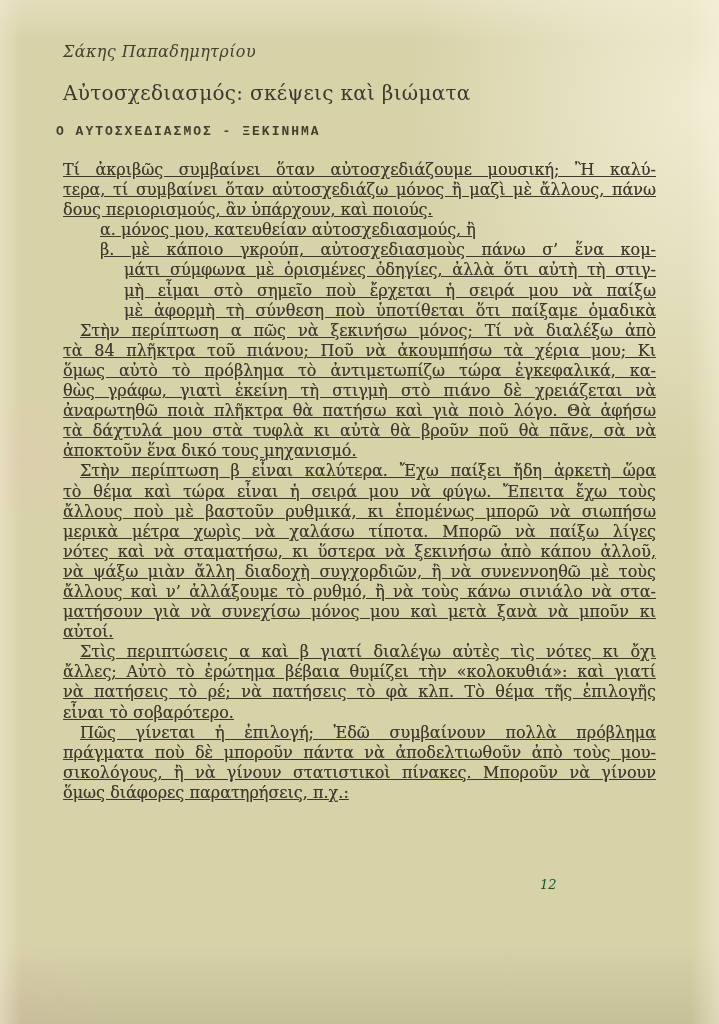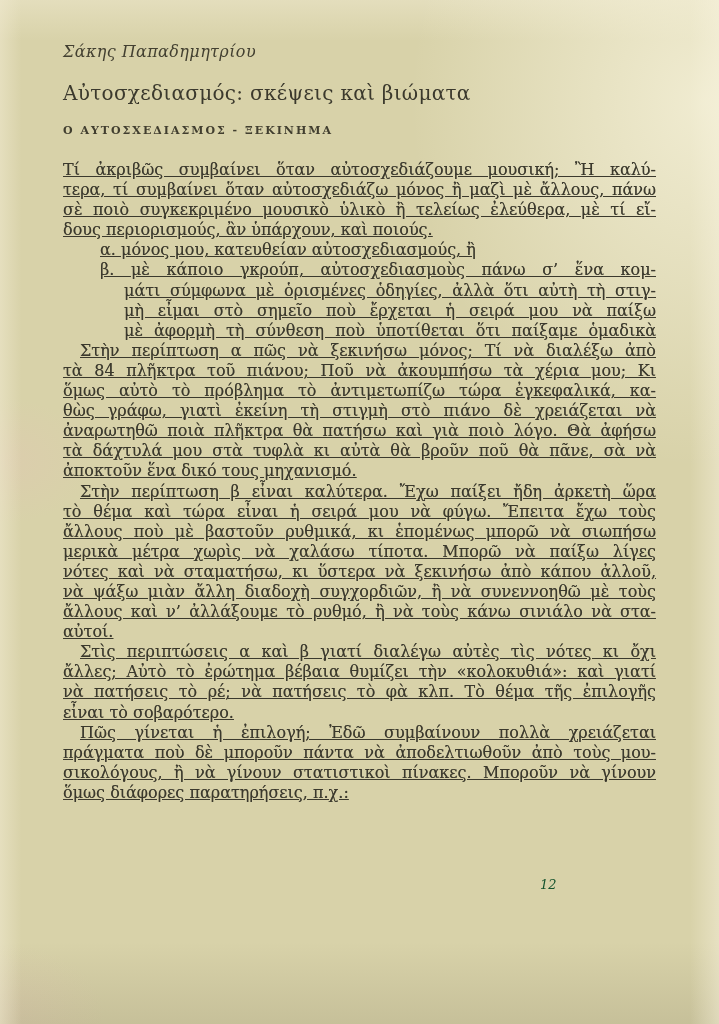--- a/index.html
+++ b/index.html
@@ -38,26 +38,27 @@
   .title {
     position: absolute;
     left: 63px;
     top: 81px;
     font-size: 20px;
     letter-spacing: 0.3px;
     color: #3b392d;
   }
   .section-heading {
     position: absolute;
-    left: 63px;
+    left: 56px;
     top: 124px;
-    font-size: 11px;
+    font-size: 13px;
     font-weight: bold;
     letter-spacing: 2px;
     color: #413e2f;
+    font-family: Liberation Mono, monospace;
   }
   .body-text {
     position: absolute;
     left: 63px;
     top: 160px;
     width: 593px;
   }
   .line {
     font-size: 16px;
     line-height: 20.1px;
@@ -84,46 +85,46 @@
 <div class="page">
   <div class="author">Σάκης Παπαδημητρίου</div>
 
   <div class="title">Αὐτοσχεδιασμός: σκέψεις καὶ βιώματα</div>
 
   <div class="section-heading">Ο ΑΥΤΟΣΧΕΔΙΑΣΜΟΣ - ΞΕΚΙΝΗΜΑ</div>
 
   <div class="body-text">
       <div class="line just">Τί ἀκριβῶς συμβαίνει ὅταν αὐτοσχεδιάζουμε μουσική; Ἢ καλύ-</div>
       <div class="line just">τερα, τί συμβαίνει ὅταν αὐτοσχεδιάζω μόνος ἢ μαζὶ μὲ ἄλλους, πάνω</div>
-      <div class="line just">σὲ ποιὸ συγκεκριμένο μουσικὸ ὑλικὸ ἢ τελείως ἐλεύθερα, μὲ τί εἴ-</div>
       <div class="line">δους περιορισμούς, ἂν ὑπάρχουν, καὶ ποιούς.</div>
       <div class="line li-first">α. μόνος μου, κατευθείαν αὐτοσχεδιασμούς, ἢ</div>
       <div class="line li-first just">β. μὲ κάποιο γκρούπ, αὐτοσχεδιασμοὺς πάνω σ’ ἕνα κομ-</div>
       <div class="line li-cont just">μάτι σύμφωνα μὲ ὁρισμένες ὁδηγίες, ἀλλὰ ὅτι αὐτὴ τὴ στιγ-</div>
       <div class="line li-cont just">μὴ εἶμαι στὸ σημεῖο ποὺ ἔρχεται ἡ σειρά μου νὰ παίξω</div>
       <div class="line li-cont just">μὲ ἀφορμὴ τὴ σύνθεση ποὺ ὑποτίθεται ὅτι παίξαμε ὁμαδικὰ</div>
       <div class="line indent just">Στὴν περίπτωση α πῶς νὰ ξεκινήσω μόνος; Τί νὰ διαλέξω ἀπὸ</div>
       <div class="line just">τὰ 84 πλῆκτρα τοῦ πιάνου; Ποῦ νὰ ἀκουμπήσω τὰ χέρια μου; Κι</div>
       <div class="line just">ὅμως αὐτὸ τὸ πρόβλημα τὸ ἀντιμετωπίζω τώρα ἐγκεφαλικά, κα-</div>
       <div class="line just">θὼς γράφω, γιατὶ ἐκείνη τὴ στιγμὴ στὸ πιάνο δὲ χρειάζεται νὰ</div>
       <div class="line just">ἀναρωτηθῶ ποιὰ πλῆκτρα θὰ πατήσω καὶ γιὰ ποιὸ λόγο. Θὰ ἀφήσω</div>
       <div class="line just">τὰ δάχτυλά μου στὰ τυφλὰ κι αὐτὰ θὰ βροῦν ποῦ θὰ πᾶνε, σὰ νὰ</div>
       <div class="line">ἀποκτοῦν ἕνα δικό τους μηχανισμό.</div>
       <div class="line indent just">Στὴν περίπτωση β εἶναι καλύτερα. Ἔχω παίξει ἤδη ἀρκετὴ ὥρα</div>
       <div class="line just">τὸ θέμα καὶ τώρα εἶναι ἡ σειρά μου νὰ φύγω. Ἔπειτα ἔχω τοὺς</div>
       <div class="line just">ἄλλους ποὺ μὲ βαστοῦν ρυθμικά, κι ἑπομένως μπορῶ νὰ σιωπήσω</div>
       <div class="line just">μερικὰ μέτρα χωρὶς νὰ χαλάσω τίποτα. Μπορῶ νὰ παίξω λίγες</div>
       <div class="line just">νότες καὶ νὰ σταματήσω, κι ὕστερα νὰ ξεκινήσω ἀπὸ κάπου ἀλλοῦ,</div>
       <div class="line just">νὰ ψάξω μιὰν ἄλλη διαδοχὴ συγχορδιῶν, ἢ νὰ συνεννοηθῶ μὲ τοὺς</div>
       <div class="line just">ἄλλους καὶ ν’ ἀλλάξουμε τὸ ρυθμό, ἢ νὰ τοὺς κάνω σινιάλο νὰ στα-</div>
+      <div class="line just">ματήσουν γιὰ νὰ συνεχίσω μόνος μου καὶ μετὰ ξανὰ νὰ μποῦν κι</div>
       <div class="line">αὐτοί.</div>
       <div class="line indent just">Στὶς περιπτώσεις α καὶ β γιατί διαλέγω αὐτὲς τὶς νότες κι ὄχι</div>
       <div class="line just">ἄλλες; Αὐτὸ τὸ ἐρώτημα βέβαια θυμίζει τὴν «κολοκυθιά»: καὶ γιατί</div>
       <div class="line just">νὰ πατήσεις τὸ ρέ; νὰ πατήσεις τὸ φὰ κλπ. Τὸ θέμα τῆς ἐπιλογῆς</div>
       <div class="line">εἶναι τὸ σοβαρότερο.</div>
-      <div class="line indent just">Πῶς γίνεται ἡ ἐπιλογή; Ἐδῶ συμβαίνουν πολλὰ χρειάζεται</div>
+      <div class="line indent just">Πῶς γίνεται ἡ ἐπιλογή; Ἐδῶ συμβαίνουν πολλὰ πρόβλημα</div>
       <div class="line just">πράγματα ποὺ δὲ μποροῦν πάντα νὰ ἀποδελτιωθοῦν ἀπὸ τοὺς μου-</div>
       <div class="line just">σικολόγους, ἢ νὰ γίνουν στατιστικοὶ πίνακες. Μποροῦν νὰ γίνουν</div>
       <div class="line">ὅμως διάφορες παρατηρήσεις, π.χ.:</div>
     </div>
 
   <div class="page-number">12</div>
 </div>
 
 </body></html>

